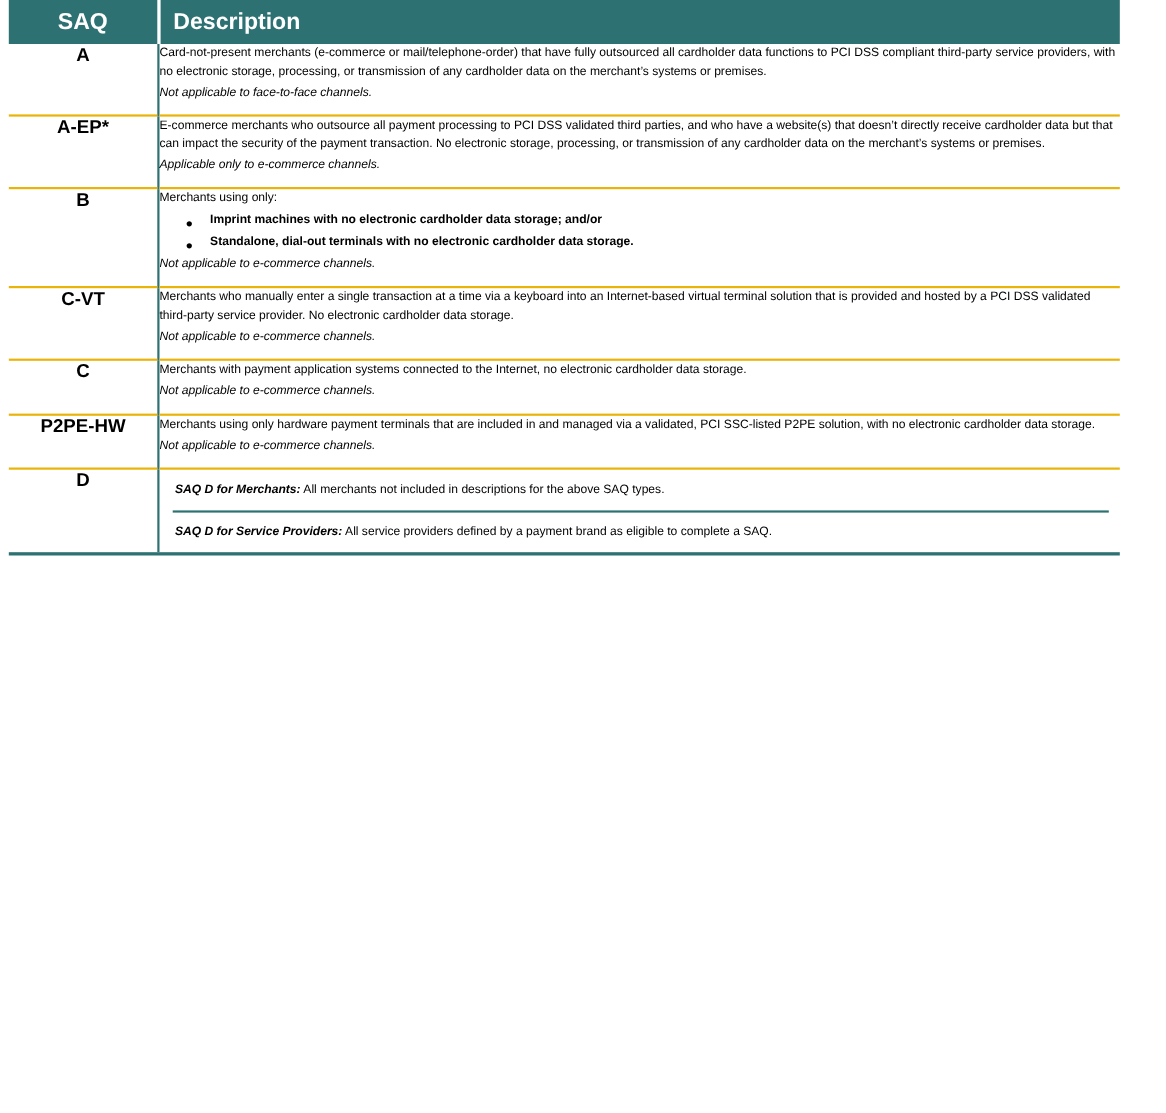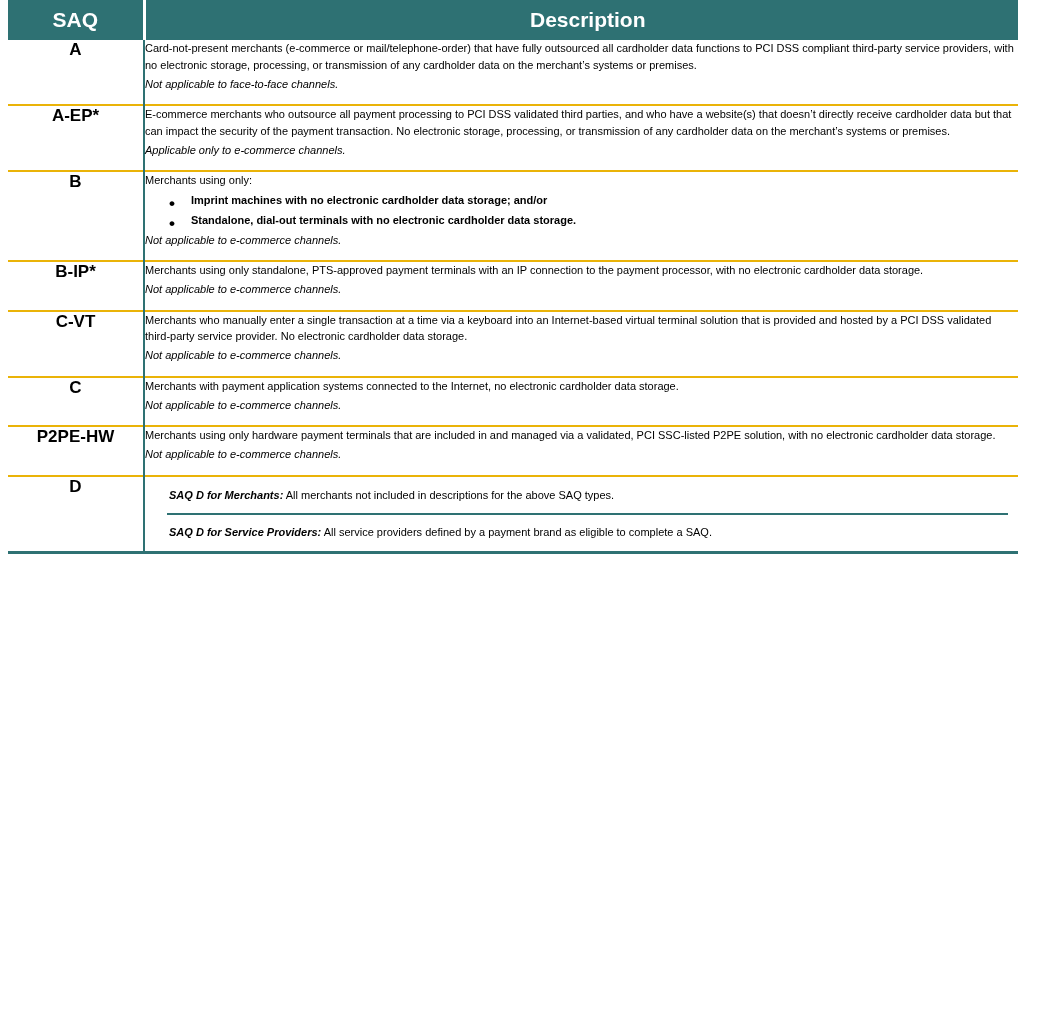--- a/index.html
+++ b/index.html
@@ -40,21 +40,21 @@
     font-weight: bold;
     padding: 8px 0 9px 0;
     border: 0;
     vertical-align: middle;
     line-height: 1.1;
   }
   th.th-saq {
     border-right: 3px solid #ffffff;
   }
   th.th-desc {
-    text-align: center;
+    text-align: left;
     padding-left: 12px;
   }
 
   
   tbody tr.saq-row > td {
     border-top: 2px solid #eab308;
     vertical-align: top;
     padding: 0;
   }
   tbody tr.saq-row:first-child > td {
@@ -108,21 +108,20 @@
     position: absolute;
     left: 0;
     top: -1px;
     font-size: 17px;
     line-height: 1.52;
   }
 
   
   .sub-block {
     padding: 9px 10px 10px 2px;
-    margin-left: 10px;
   }
   .sub-block.first { padding-top: 10px; }
   .sub-block + .sub-block {
     border-top: 2px solid #2e7173;
     padding-top: 9px;
   }
   .sub-title {
     font-weight: bold;
     font-style: italic;
   }
@@ -168,27 +167,20 @@
         <td class="cell-desc">
           <p class="desc-p">Merchants using only:</p>
           <ul class="desc-list">
             <li>Imprint machines with no electronic cardholder data storage; and/or</li>
             <li>Standalone, dial-out terminals with no electronic cardholder data storage.</li>
           </ul>
           <p class="desc-note">Not applicable to e-commerce channels.</p>
         </td>
       </tr>
 
-      <tr class="saq-row">
-        <td class="cell-saq">B-IP*</td>
-        <td class="cell-desc">
-          <p class="desc-p">Merchants using only standalone, PTS-approved payment terminals with an IP connection to the payment processor, with no electronic cardholder data storage.</p>
-          <p class="desc-note">Not applicable to e-commerce channels.</p>
-        </td>
-      </tr>
 
       <tr class="saq-row">
         <td class="cell-saq">C-VT</td>
         <td class="cell-desc">
           <p class="desc-p">Merchants who manually enter a single transaction at a time via a keyboard into an Internet-based virtual terminal solution that is provided and hosted by a PCI DSS validated third-party service provider. No electronic cardholder data storage.</p>
           <p class="desc-note">Not applicable to e-commerce channels.</p>
         </td>
       </tr>
 
       <tr class="saq-row">

